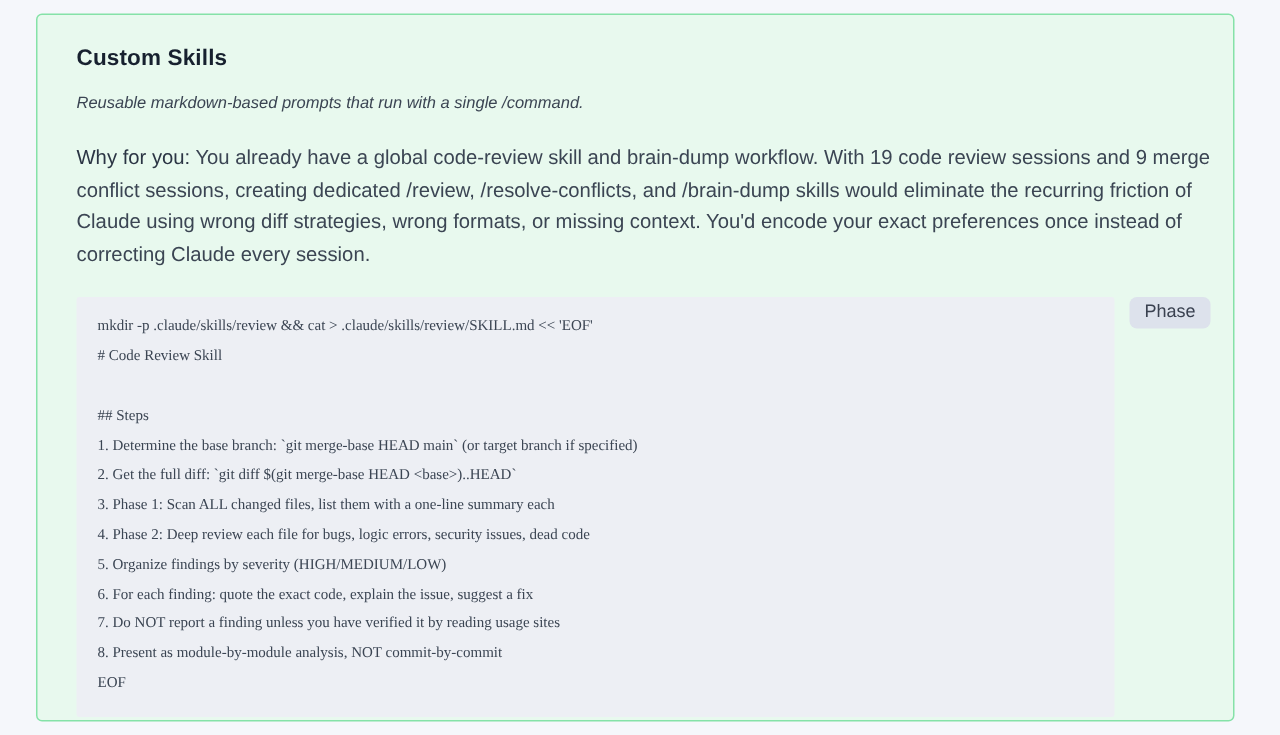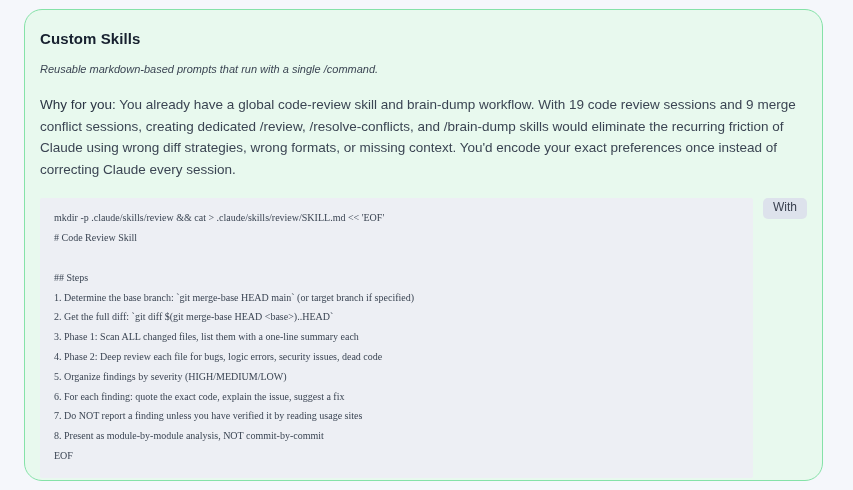--- a/index.html
+++ b/index.html
@@ -12,22 +12,22 @@
     font-family: "Liberation Sans", "DejaVu Sans", sans-serif;
   }
   .card {
     position: absolute;
     left: 24px;
     top: 9px;
     width: 799px;
     height: 472px;
     background: #e8f9ee;
     border: 1px solid #85e2a8;
-    border-radius: 18px;
-    padding: 20px 15px 0 15px;
+    border-radius: 4px;
+    padding: 20px 15px 0 26px;
     overflow: hidden;
   }
   .card-title {
     margin: 0;
     font-size: 15px;
     font-weight: 700;
     color: #17212f;
     letter-spacing: 0.1px;
   }
   .card-description {
@@ -100,15 +100,15 @@
 ## Steps
 1. Determine the base branch: `git merge-base HEAD main` (or target branch if specified)
 2. Get the full diff: `git diff $(git merge-base HEAD &lt;base&gt;)..HEAD`
 3. Phase 1: Scan ALL changed files, list them with a one-line summary each
 4. Phase 2: Deep review each file for bugs, logic errors, security issues, dead code
 5. Organize findings by severity (HIGH/MEDIUM/LOW)
 6. For each finding: quote the exact code, explain the issue, suggest a fix
 7. Do NOT report a finding unless you have verified it by reading usage sites
 8. Present as module-by-module analysis, NOT commit-by-commit
 EOF</pre>
-    <button class="copy-button">With</button>
+    <button class="copy-button">Phase</button>
   </div>
 </div>
 
 </body></html>

